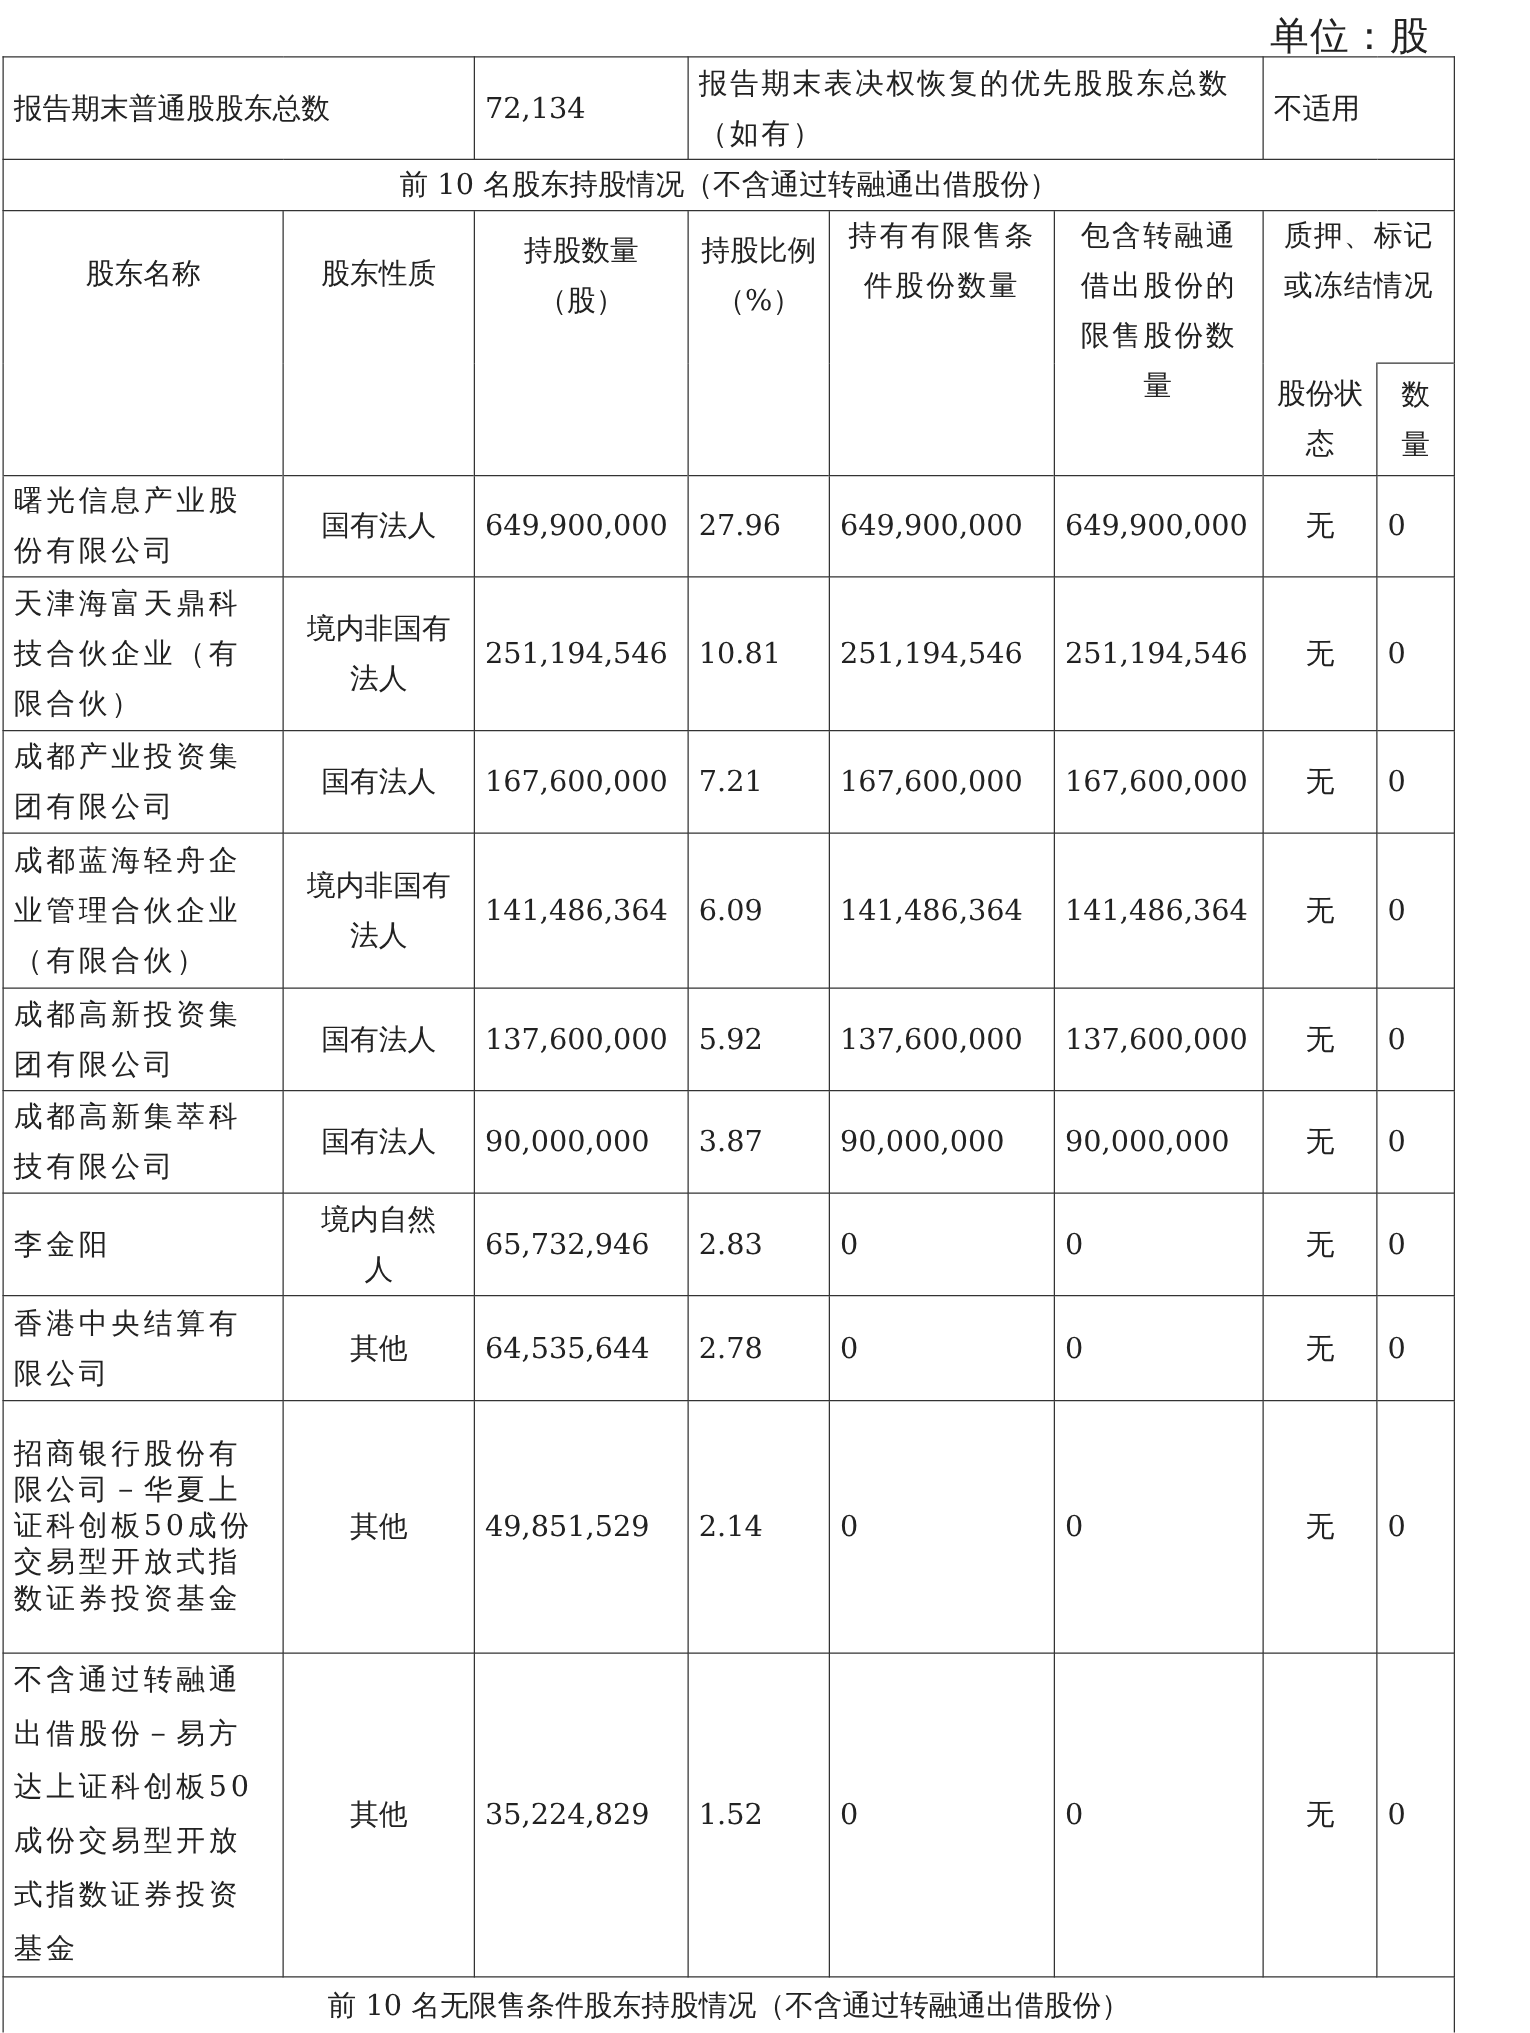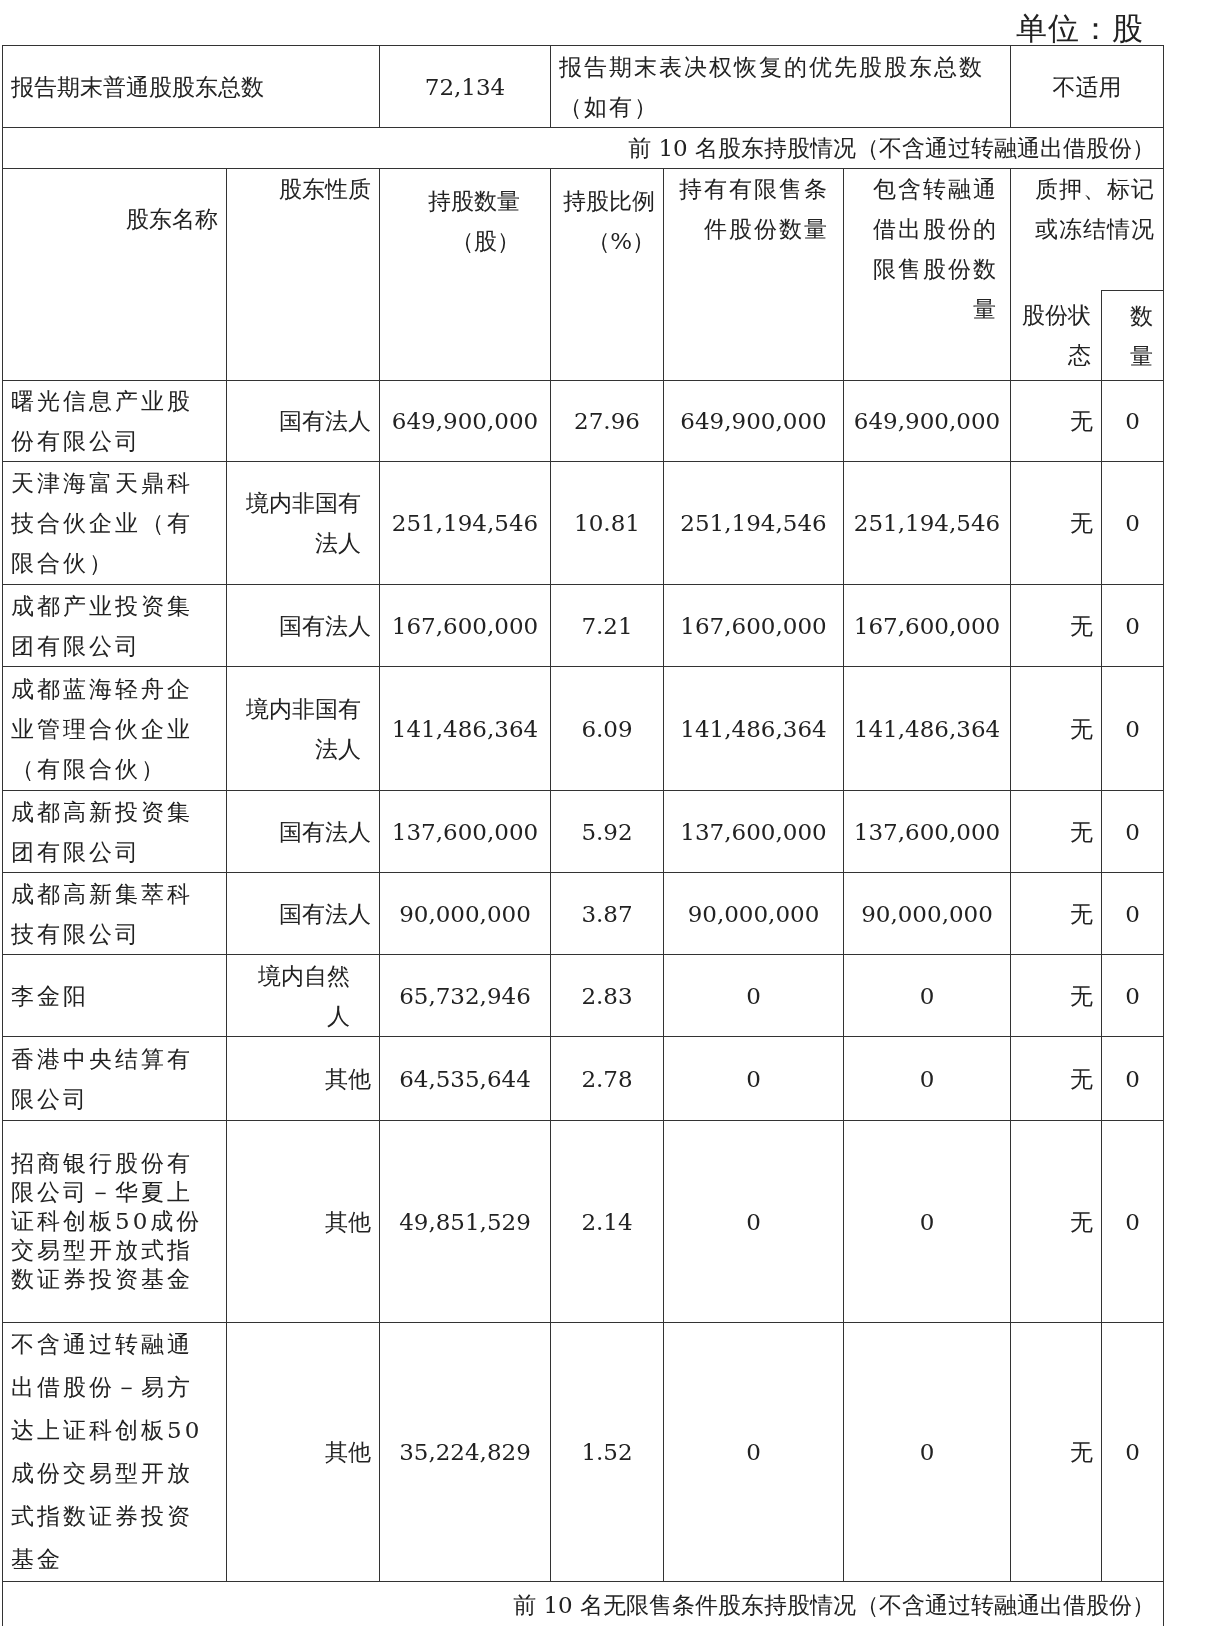--- a/index.html
+++ b/index.html
@@ -17,22 +17,22 @@
     border-collapse: collapse; table-layout: fixed;
     width: 1161px;
   }
   td {
     border: 1.5px solid #333;
     font-size: 23px; line-height: 40px;
     padding: 0 8px; vertical-align: middle;
     word-break: break-all;
   }
   .l { text-align: left; }
-  .c { text-align: right; }
-  .r { text-align: center; }
+  .c { text-align: center; }
+  .r { text-align: left; }
   .hdr-top { vertical-align: top; }
   .no-bottom { border-bottom: none; }
   .name { letter-spacing: 3px; }
   .truncated { height: 30px; line-height: 46px; vertical-align: top; overflow: hidden; }
 </style>
 </head>
 <body>
 
 <div class="unit">单位：股</div>
 
@@ -55,21 +55,21 @@
     <td class="l" colspan="3" style="letter-spacing:2px">报告期末表决权恢复的优先股股东总数（如有）</td>
     <td class="r" colspan="2">不适用</td>
   </tr>
 
   <tr style="height:40px">
     <td class="c" colspan="8">前 10 名股东持股情况（不含通过转融通出借股份）</td>
   </tr>
 
   <tr style="height:122px">
     <td class="c no-bottom" rowspan="2" style="vertical-align:top;padding-top:30px">股东名称</td>
-    <td class="c no-bottom" rowspan="2" style="vertical-align:top;">股东性质</td>
+    <td class="c no-bottom" rowspan="2" style="vertical-align:top;padding-top:30px">股东性质</td>
     <td class="c no-bottom hdr-top" rowspan="2" style="padding:12px 30px 0">持股数量（股）</td>
     <td class="c no-bottom hdr-top" rowspan="2" style="padding:12px 8px 0">持股比例（%）</td>
     <td class="c no-bottom hdr-top" rowspan="2" style="padding:0 14px;letter-spacing:2px">持有有限售条件股份数量</td>
     <td class="c no-bottom hdr-top" rowspan="2" style="padding:0 12px;letter-spacing:2px">包含转融通借出股份的限售股份数量</td>
     <td class="c no-bottom hdr-top" colspan="2" style="padding:0 8px;letter-spacing:1px">质押、标记或冻结情况</td>
   </tr>
   <tr style="height:90px">
     <td class="c" style="border-top:none;padding:0 10px">股份状态</td>
     <td class="c" style="padding:1px 10px">数量</td>
   </tr>

